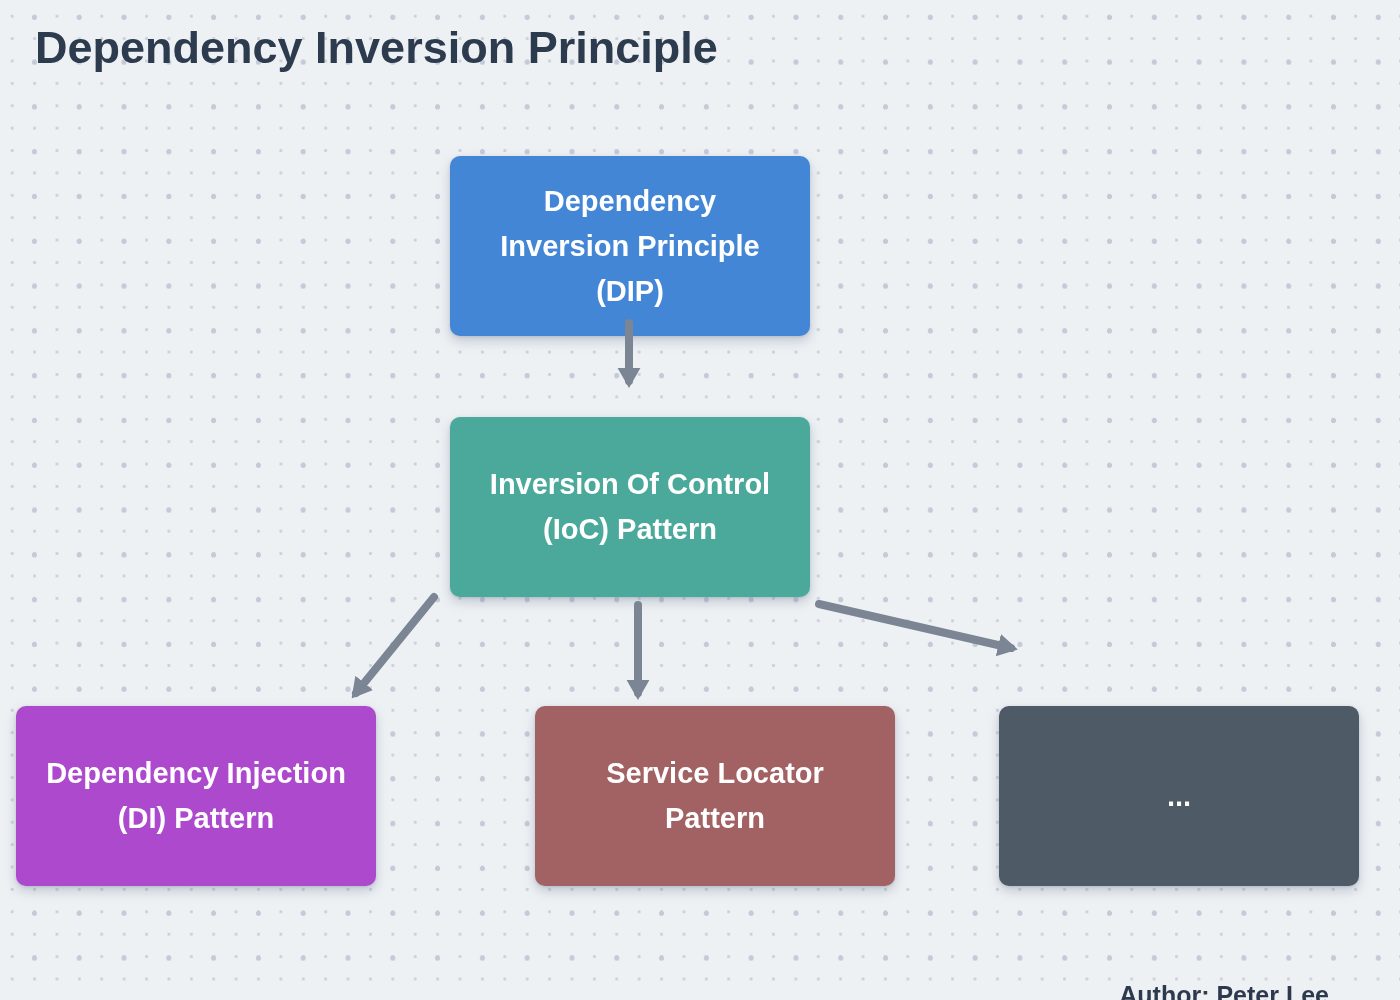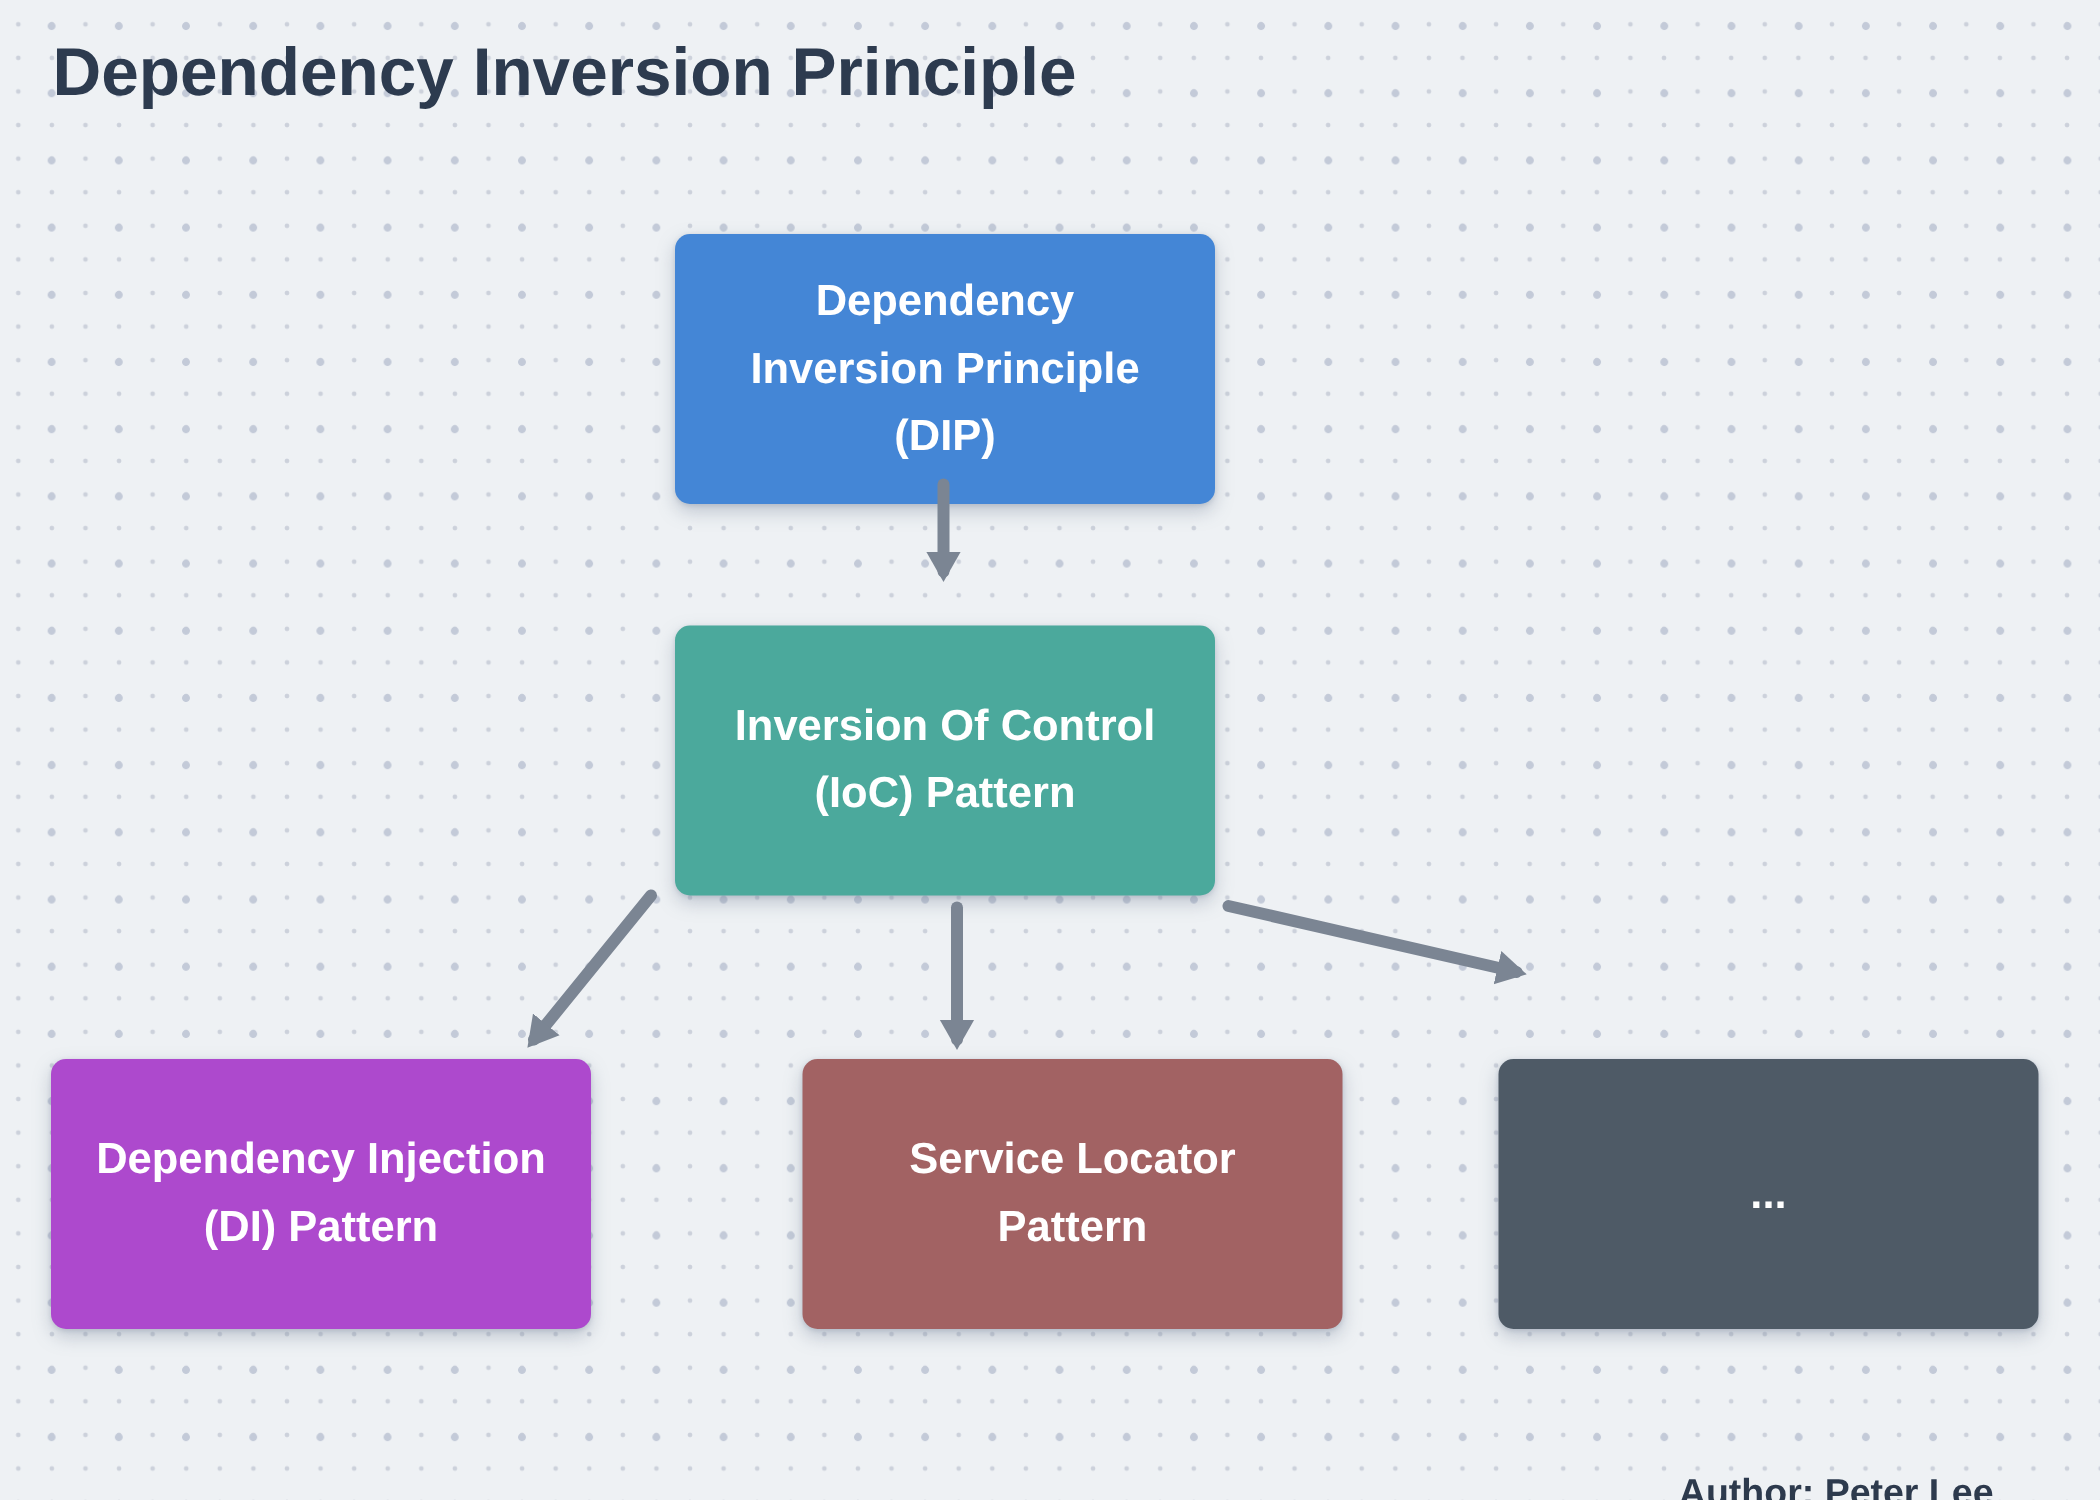--- a/index.html
+++ b/index.html
@@ -44,21 +44,21 @@
     text-align: center;
     color: #ffffff;
     font-weight: bold;
     font-size: 29px;
     line-height: 45px;
     white-space: pre-line;
     box-shadow: 0 5px 12px rgba(110, 124, 145, 0.35), 0 1px 3px rgba(110, 124, 145, 0.22);
   }
   .node-dip     { left: 450px; top: 128px; background: #4486d6; margin-top: 28px; }
   .node-ioc     { left: 450px; top: 417px; background: #4ba99c; }
-  .node-di      { left: 34px;  top: 706px; background: #ad49cd; }
+  .node-di      { left: 16px;  top: 706px; background: #ad49cd; }
   .node-sl      { left: 503px; top: 706px; background: #a26263; margin-left: 32px; }
   .node-more    { left: 999px; top: 706px; background: #4e5a66; }
   .arrows {
     position: absolute;
     left: 0;
     top: 0;
     pointer-events: none;
   }
   .edge {
     stroke: #7b8593;

